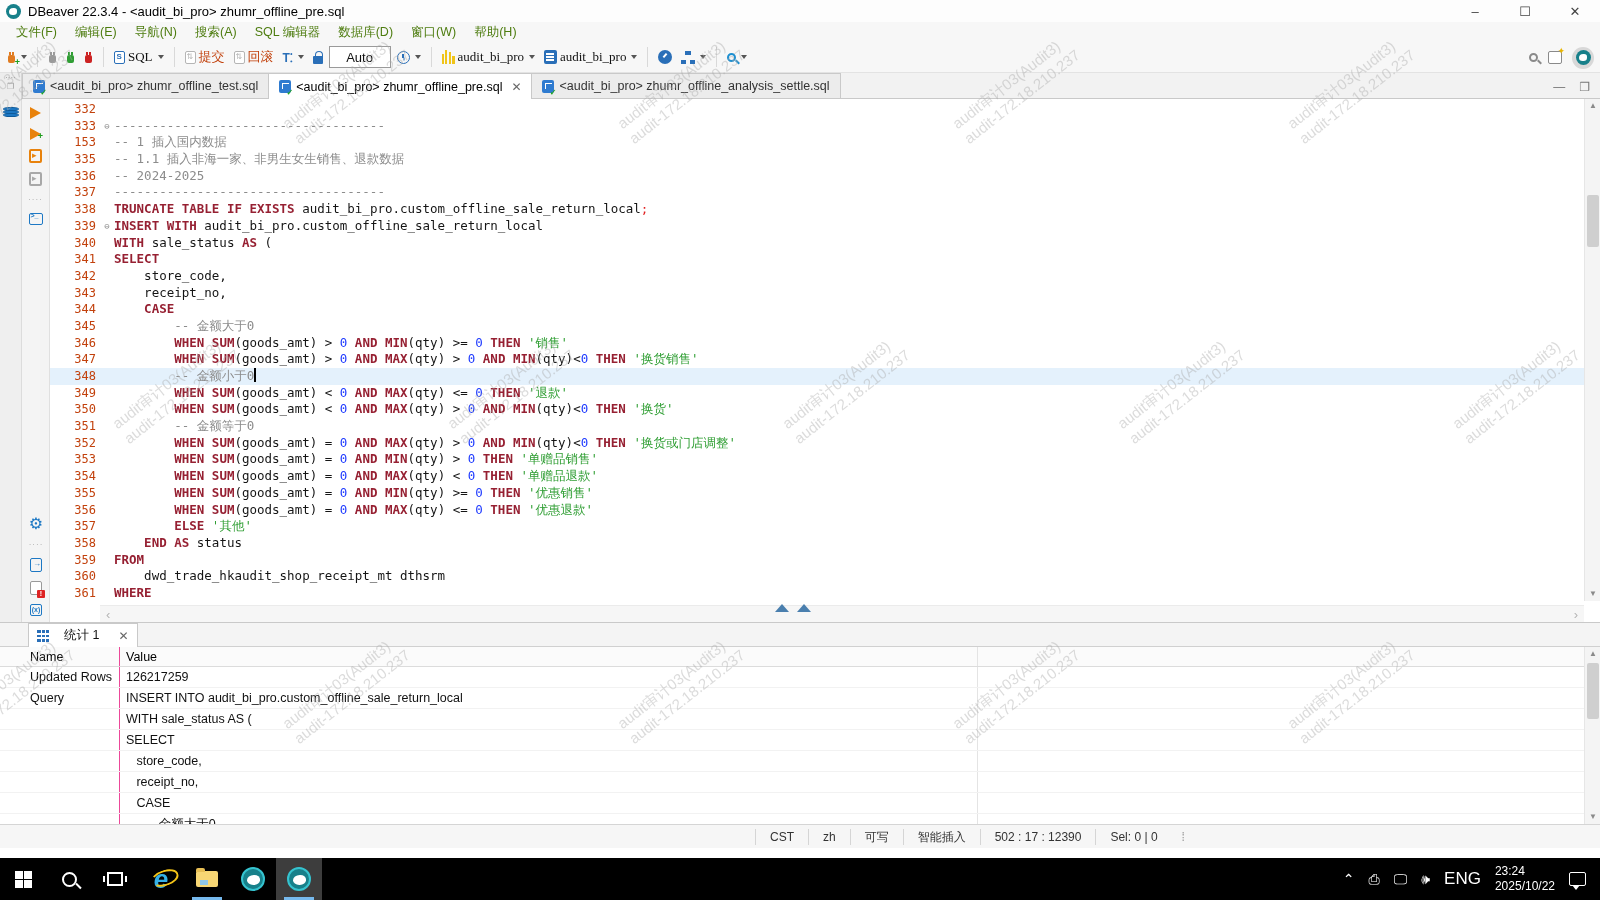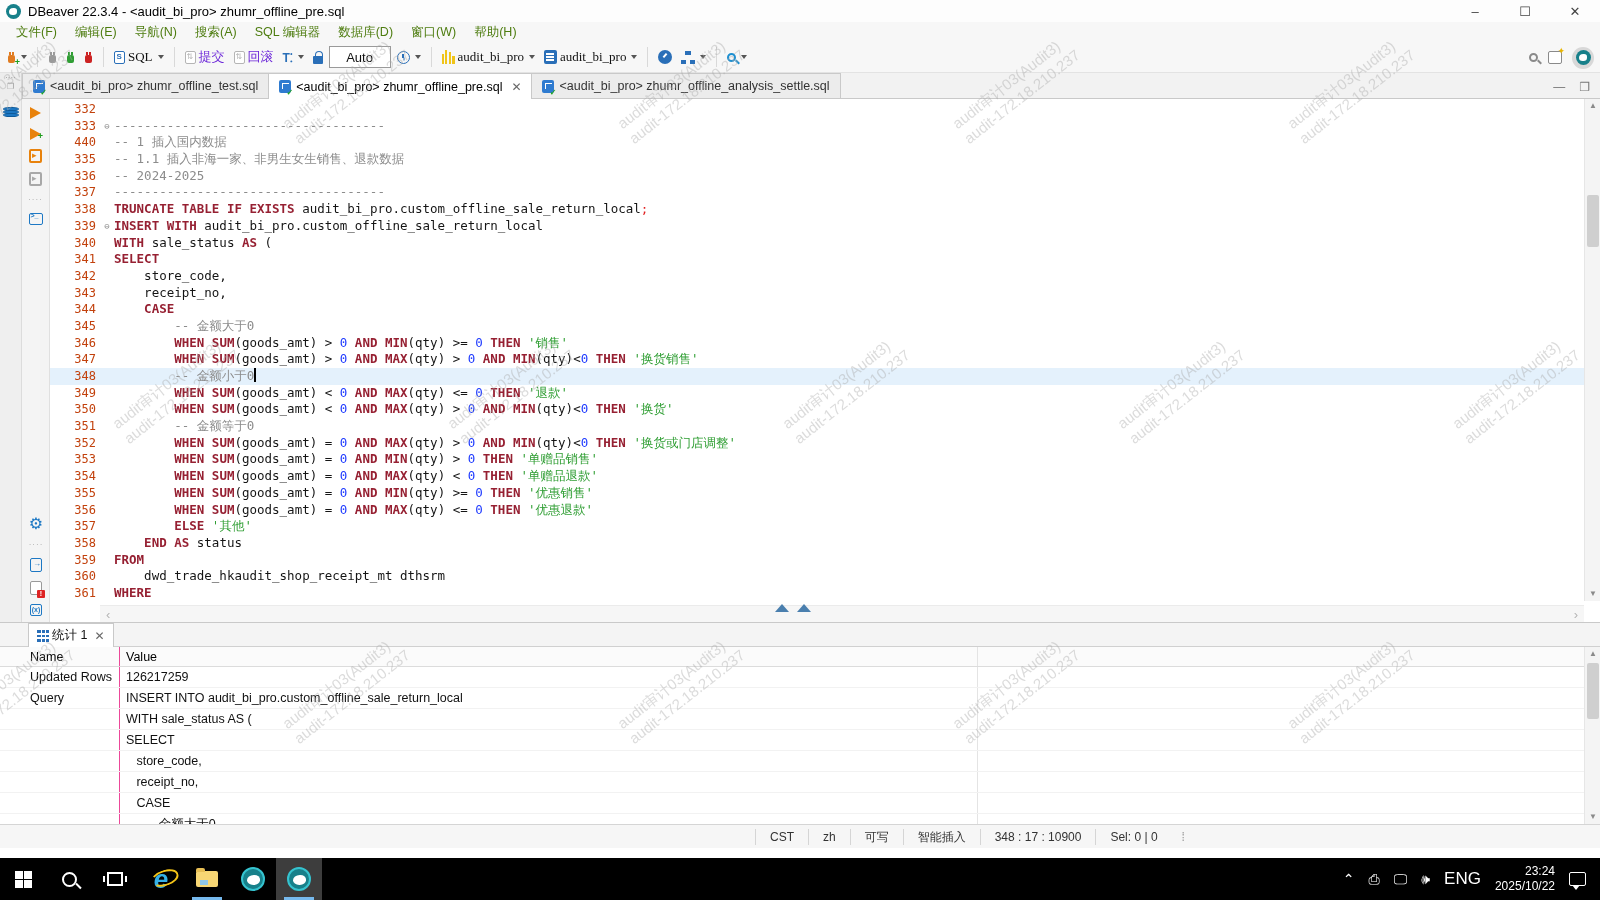--- a/index.html
+++ b/index.html
@@ -17,21 +17,21 @@
   
   .menubar { height:20px; background:#f7f7f7; display:flex; align-items:center; padding-left:8px; gap:2px; }
   .menu-item { padding:1px 8px; font-size:12.5px; color:#4d7c0f; }
 
   
   .toolbar { height:31px; background:#f7f7f7; border-bottom:1px solid #e3e3e3; display:flex; align-items:center; padding-left:4px; gap:3px; position:relative; }
   .tsep { width:1px; height:20px; background:#d9d9d9; margin:0 4px; }
   .tbtn { display:flex; align-items:center; gap:3px; padding:2px 3px; border-radius:2px; }
   .caret { width:0; height:0; border-left:3.5px solid transparent; border-right:3.5px solid transparent; border-top:4px solid #555; margin-left:2px; }
   .tlabel { font-size:13px; color:#111;font-family:Liberation Serif, serif; }
-  .tlabel.dis { color:#6d28d9; }
+  .tlabel.dis { color:#c2410c; }
   
   .i-plug { width:9px; height:11px; position:relative; display:inline-block; }
   .i-plug::before { content:""; position:absolute; left:1px; top:3px; width:7px; height:8px; border-radius:2px; background:var(--c,#e07b20); }
   .i-plug::after { content:""; position:absolute; left:2px; top:0; width:2px; height:3px; background:var(--c,#e07b20); box-shadow:3px 0 0 var(--c,#e07b20); }
   .plus-badge { position:absolute; right:-4px; bottom:-3px; color:#1e9e1e; font-size:9px; font-weight:bold; line-height:8px; }
   
   .i-page { width:11px; height:13px; border:1.5px solid var(--c,#2a6fb8); border-radius:2px; background:#fff; position:relative; display:inline-block; }
   .i-page::after { content:"S"; position:absolute; left:1.5px; top:0.5px; font-size:8px; font-weight:bold; color:var(--c,#2a6fb8); }
   .i-doc { width:11px; height:13px; border:1.5px solid #b5b5b5; border-radius:2px; background:#fff; position:relative; display:inline-block; }
   .i-doc::after { content:"⇅"; position:absolute; left:1px; top:0px; font-size:8px; color:#b5b5b5; }
@@ -109,21 +109,21 @@
   .vscroll .arr { position:absolute; left:0; width:16px; height:14px; color:#8a8a8a; font-size:8px; text-align:center; line-height:14px; }
   .vscroll .thumb { position:absolute; left:2px; width:12px; background:#cfcfcf; border-radius:2px; }
   .hscroll { position:absolute; left:50px; right:16px; bottom:0; height:17px; background:#f6f6f6; border-top:1px solid #ebebeb; color:#b5b5b5; }
   .hscroll .la { position:absolute; left:6px; top:1px; } .hscroll .ra { position:absolute; right:6px; top:1px; }
   .sash-arrows { position:absolute; left:775px; top:505px; display:flex; gap:8px; }
   .sash-arrows i { width:0; height:0; border-left:7px solid transparent; border-right:7px solid transparent; border-bottom:8px solid #4a7fae; }
 
   
   .bottom { position:absolute; left:0; top:622px; width:1600px; height:202px; background:#fff; border-top:1px solid #c9c9c9; }
   .res-tabstrip { height:24px; background:#f4f4f4; border-bottom:1px solid #d0d0d0; display:flex; align-items:flex-end; padding-left:28px; }
-  .res-tab { display:flex; align-items:center; gap:3px; background:#fff; border:1px solid #c9c9c9; border-bottom:none; height:24px; margin-bottom:-1px; padding:0 8px; font-size:12.5px; }
+  .res-tab { display:flex; align-items:center; gap:15px; background:#fff; border:1px solid #c9c9c9; border-bottom:none; height:24px; margin-bottom:-1px; padding:0 8px; font-size:12.5px; }
   .i-grid { width:12px; height:12px; background:#2a6fb8; position:relative; display:inline-block; }
   .i-grid::after { content:""; position:absolute; left:0; top:3.5px; width:12px; height:1.5px; background:#fff; box-shadow:0 4px 0 #fff; }
   .i-grid::before { content:""; position:absolute; top:0; left:3.5px; height:12px; width:1.5px; background:#fff; box-shadow:4px 0 0 #fff; }
   .res-body { position:absolute; left:0; top:24px; right:16px; bottom:0; overflow:hidden; }
   .res-header { display:flex; height:20px; line-height:20px; border-bottom:1px solid #dcdcdc; font-size:12.5px; color:#000; background:#fbfbfb; }
   .res-row { display:flex; height:21px; line-height:21px; font-size:12.5px; border-bottom:1px solid #f2f2f2; }
   .col-name { width:120px; padding-left:30px; border-right:1px solid #ec4899; flex:0 0 auto; overflow:hidden; }
   .col-name.hdr { padding-left:30px; }
   .col-value { width:858px; padding-left:6px; border-right:1px solid #e4e4e4; flex:0 0 auto; overflow:hidden; white-space:pre; }
   .res-vscroll { position:absolute; right:0; top:24px; bottom:0; width:16px; background:#f4f4f4; border-left:1px solid #e6e6e6; }
@@ -151,21 +151,21 @@
   .tb-taskview::after { content:""; position:absolute; right:-6px; top:2px; width:2px; height:6px; background:#fff; }
   .tb-ie { color:#35b1e8; font-size:26px; font-style:italic; font-weight:bold; line-height:26px; position:relative; }
   .tb-ie::after { content:""; position:absolute; left:-3px; top:4px; width:24px; height:12px; border:2px solid #f5c518; border-radius:50%; border-left-color:transparent; transform:rotate(-18deg); }
   .tb-folder { width:22px; height:16px; background:#f7d674; border-radius:2px; position:relative; }
   .tb-folder::before { content:""; position:absolute; left:0; top:-3px; width:9px; height:4px; background:#e8bf55; border-radius:2px 2px 0 0; }
   .tb-folder::after { content:""; position:absolute; left:4px; bottom:2px; width:8px; height:5px; background:#8ec6e8; }
   .tb-dbeaver { width:24px; height:24px; border-radius:50%; background:#17808a; border:2px solid #35c3cf; position:relative; }
   .tb-dbeaver::after { content:""; position:absolute; left:4px; top:6px; width:13px; height:10px; background:#fff; border-radius:55% 45% 50% 50%; }
   .tray { position:absolute; right:0; top:0; height:42px; display:flex; align-items:center; gap:14px; padding-right:14px; }
   .tray .glyph { color:#fff; font-size:14px; }
-  .tray-clock { text-align:right; font-size:12px; line-height:15px; }
+  .tray-clock { text-align:left; font-size:12px; line-height:15px; }
   .tb-notif { width:17px; height:14px; border:1.5px solid #fff; border-radius:2px; position:relative; }
   .tb-notif::after { content:""; position:absolute; left:2px; bottom:-5px; border-left:4px solid transparent; border-right:4px solid transparent; border-top:5px solid #fff; }
 
   
   .wm-layer { position:absolute; left:0; top:0; width:1600px; height:845px; pointer-events:none; z-index:50; overflow:hidden; }
   .wm { position:absolute; transform:rotate(-38deg); color:rgba(170,170,170,0.42); font-size:15px; line-height:19px; white-space:nowrap; }
 </style>
 </head>
 <body>
 
@@ -317,21 +317,21 @@
       <span class="rail-dots">····</span>
       <span class="i-export"></span>
       <span class="i-filewarn"></span>
       <span class="i-vars">(x)</span>
     </div>
   </div>
   <div class="editor">
     <div class="code-scroll" id="code-lines">
         <div class="eline"><span class="lnum">332</span><span class="fold"></span><span class="codetxt"></span></div>
         <div class="eline"><span class="lnum">333</span><span class="fold">⊖</span><span class="codetxt"><span class="tk-c">------------------------------------</span></span></div>
-        <div class="eline"><span class="lnum">440</span><span class="fold"></span><span class="codetxt"><span class="tk-c">-- 1 插入国内数据</span></span></div>
+        <div class="eline"><span class="lnum">153</span><span class="fold"></span><span class="codetxt"><span class="tk-c">-- 1 插入国内数据</span></span></div>
         <div class="eline"><span class="lnum">335</span><span class="fold"></span><span class="codetxt"><span class="tk-c">-- 1.1 插入非海一家、非男生女生销售、退款数据</span></span></div>
         <div class="eline"><span class="lnum">336</span><span class="fold"></span><span class="codetxt"><span class="tk-c">-- 2024-2025</span></span></div>
         <div class="eline"><span class="lnum">337</span><span class="fold"></span><span class="codetxt"><span class="tk-c">------------------------------------</span></span></div>
         <div class="eline"><span class="lnum">338</span><span class="fold"></span><span class="codetxt"><span class="tk-k">TRUNCATE TABLE IF EXISTS</span><span class="tk-p"> audit_bi_pro.custom_offline_sale_return_local</span><span class="tk-r">;</span></span></div>
         <div class="eline"><span class="lnum">339</span><span class="fold">⊖</span><span class="codetxt"><span class="tk-k">INSERT WITH</span><span class="tk-p"> audit_bi_pro.custom_offline_sale_return_local</span></span></div>
         <div class="eline"><span class="lnum">340</span><span class="fold"></span><span class="codetxt"><span class="tk-k">WITH</span><span class="tk-p"> sale_status </span><span class="tk-k">AS</span><span class="tk-p"> (</span></span></div>
         <div class="eline"><span class="lnum">341</span><span class="fold"></span><span class="codetxt"><span class="tk-k">SELECT</span></span></div>
         <div class="eline"><span class="lnum">342</span><span class="fold"></span><span class="codetxt"><span class="tk-p">    store_code,</span></span></div>
         <div class="eline"><span class="lnum">343</span><span class="fold"></span><span class="codetxt"><span class="tk-p">    receipt_no,</span></span></div>
         <div class="eline"><span class="lnum">344</span><span class="fold"></span><span class="codetxt"><span class="tk-p">    </span><span class="tk-k">CASE</span></span></div>
@@ -424,21 +424,21 @@
   </div>
 </div>
 
 <div class="statusbar">
   <span class="sb-fill"></span>
   <span id="sb-items" style="display:flex;align-items:center;">
       <span class="sb-item">CST</span>
       <span class="sb-item">zh</span>
       <span class="sb-item">可写</span>
       <span class="sb-item">智能插入</span>
-      <span class="sb-item">348 : 17 : 10900</span>
+      <span class="sb-item">502 : 17 : 12390</span>
       <span class="sb-item">Sel: 0 | 0</span>
     </span>
   <span class="sb-dots">⁞</span>
 </div>
 <div class="winbottom"></div>
 
 <div class="taskbar">
   <div class="tb-item">
       <span class="win-logo">
         <span></span>

